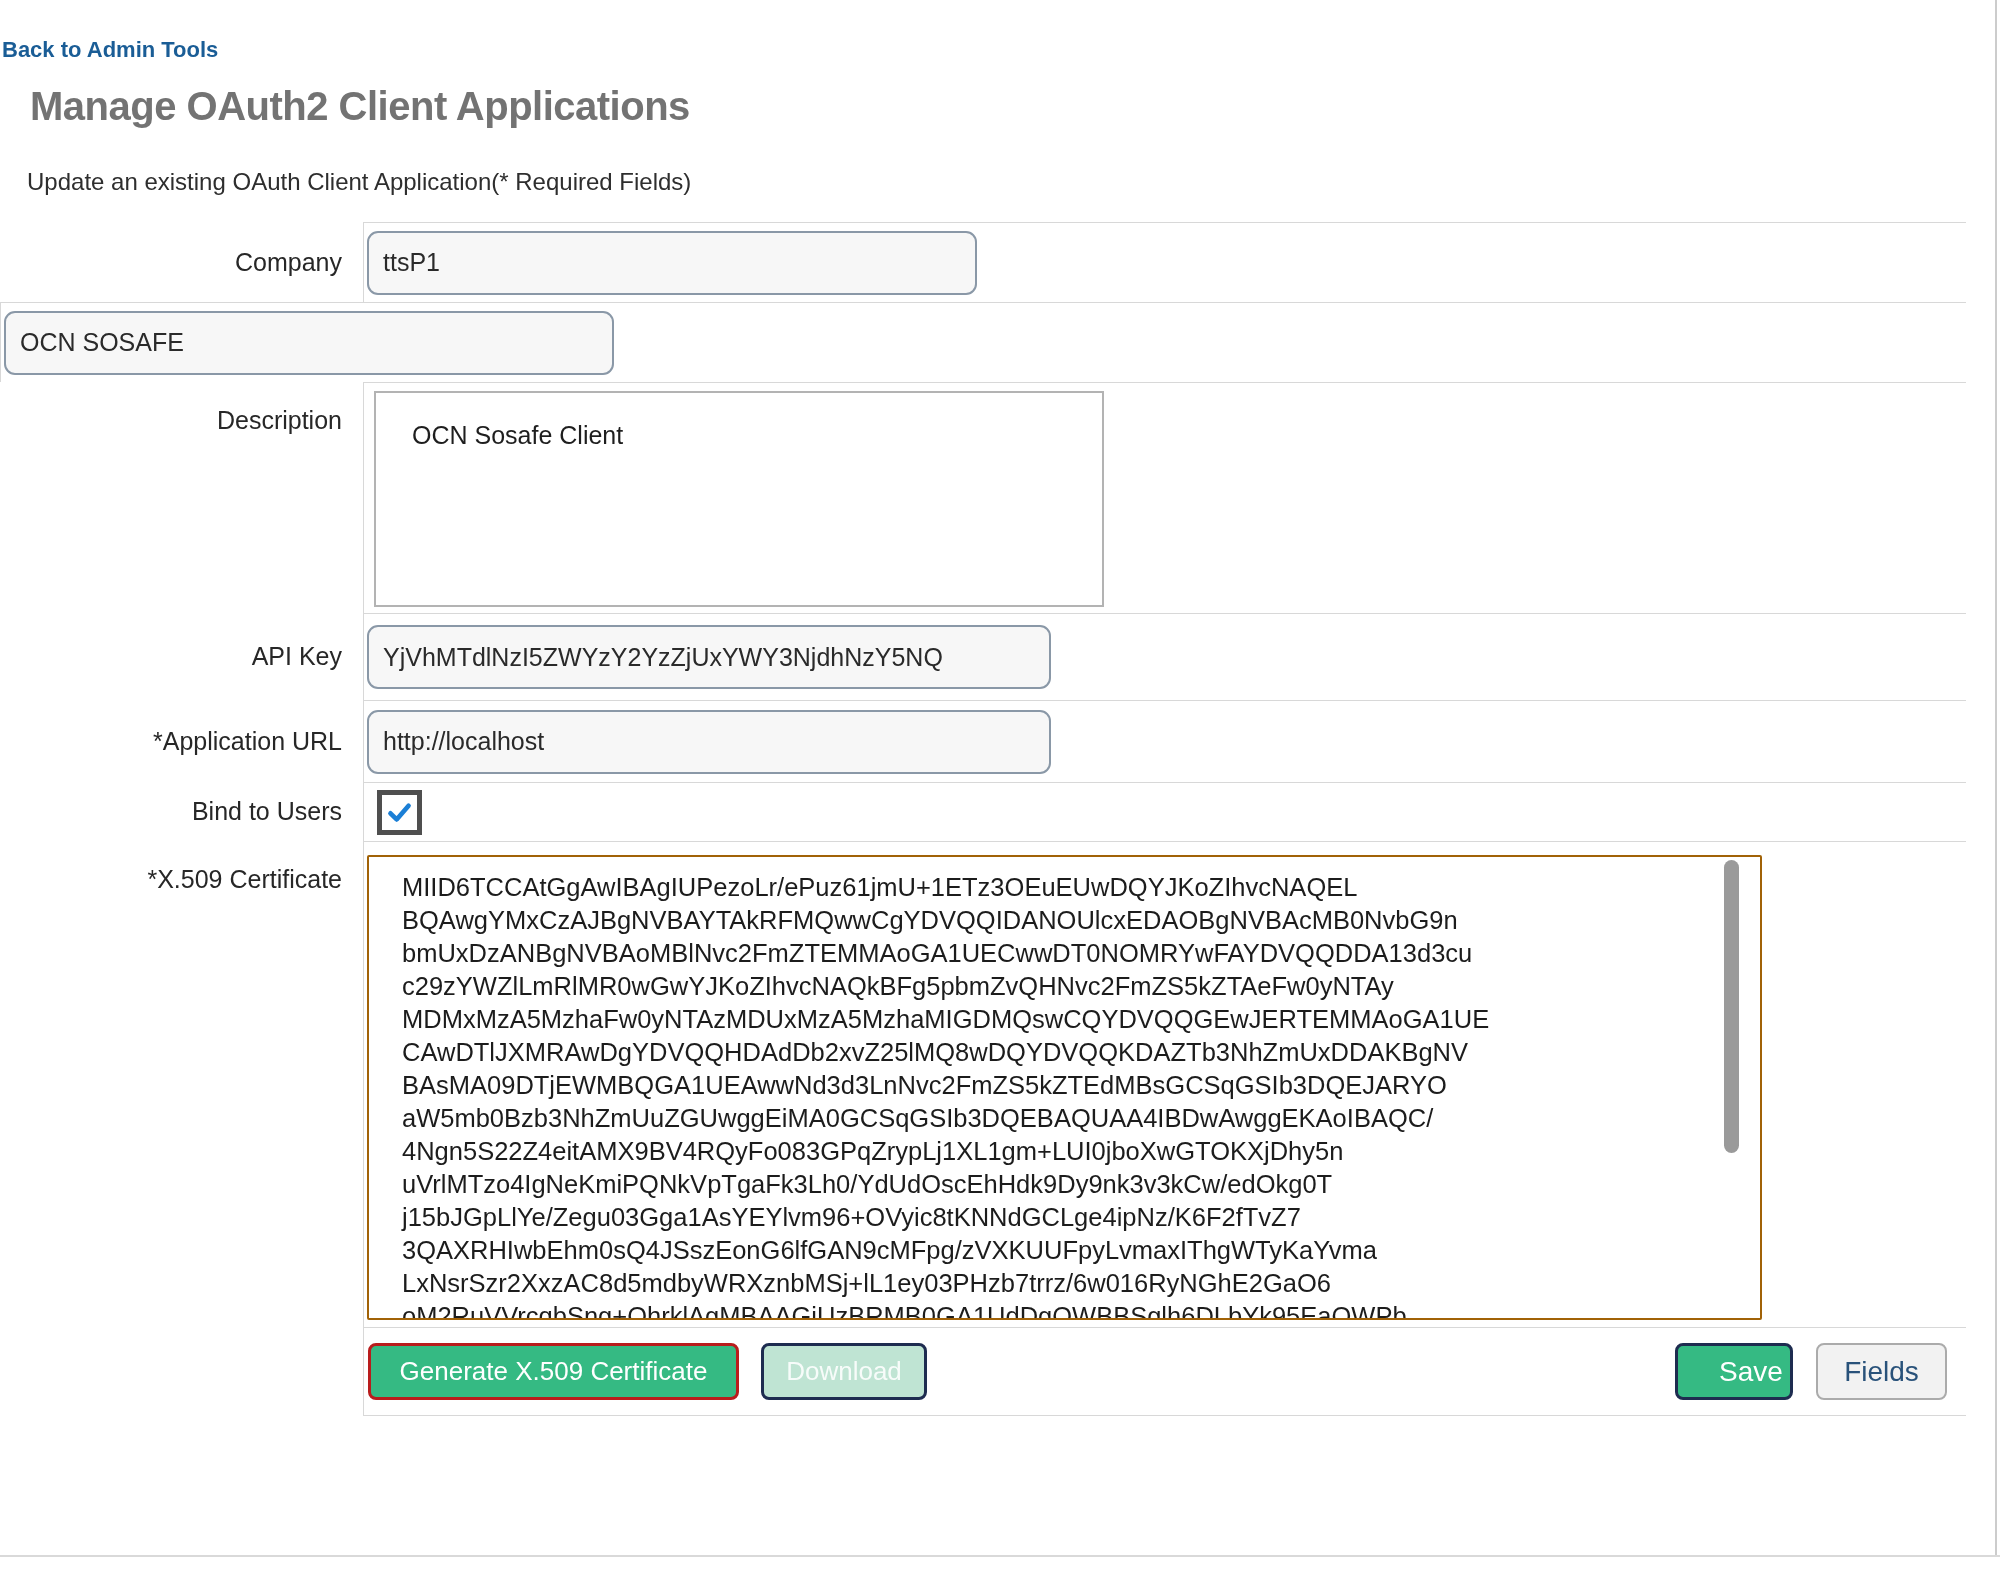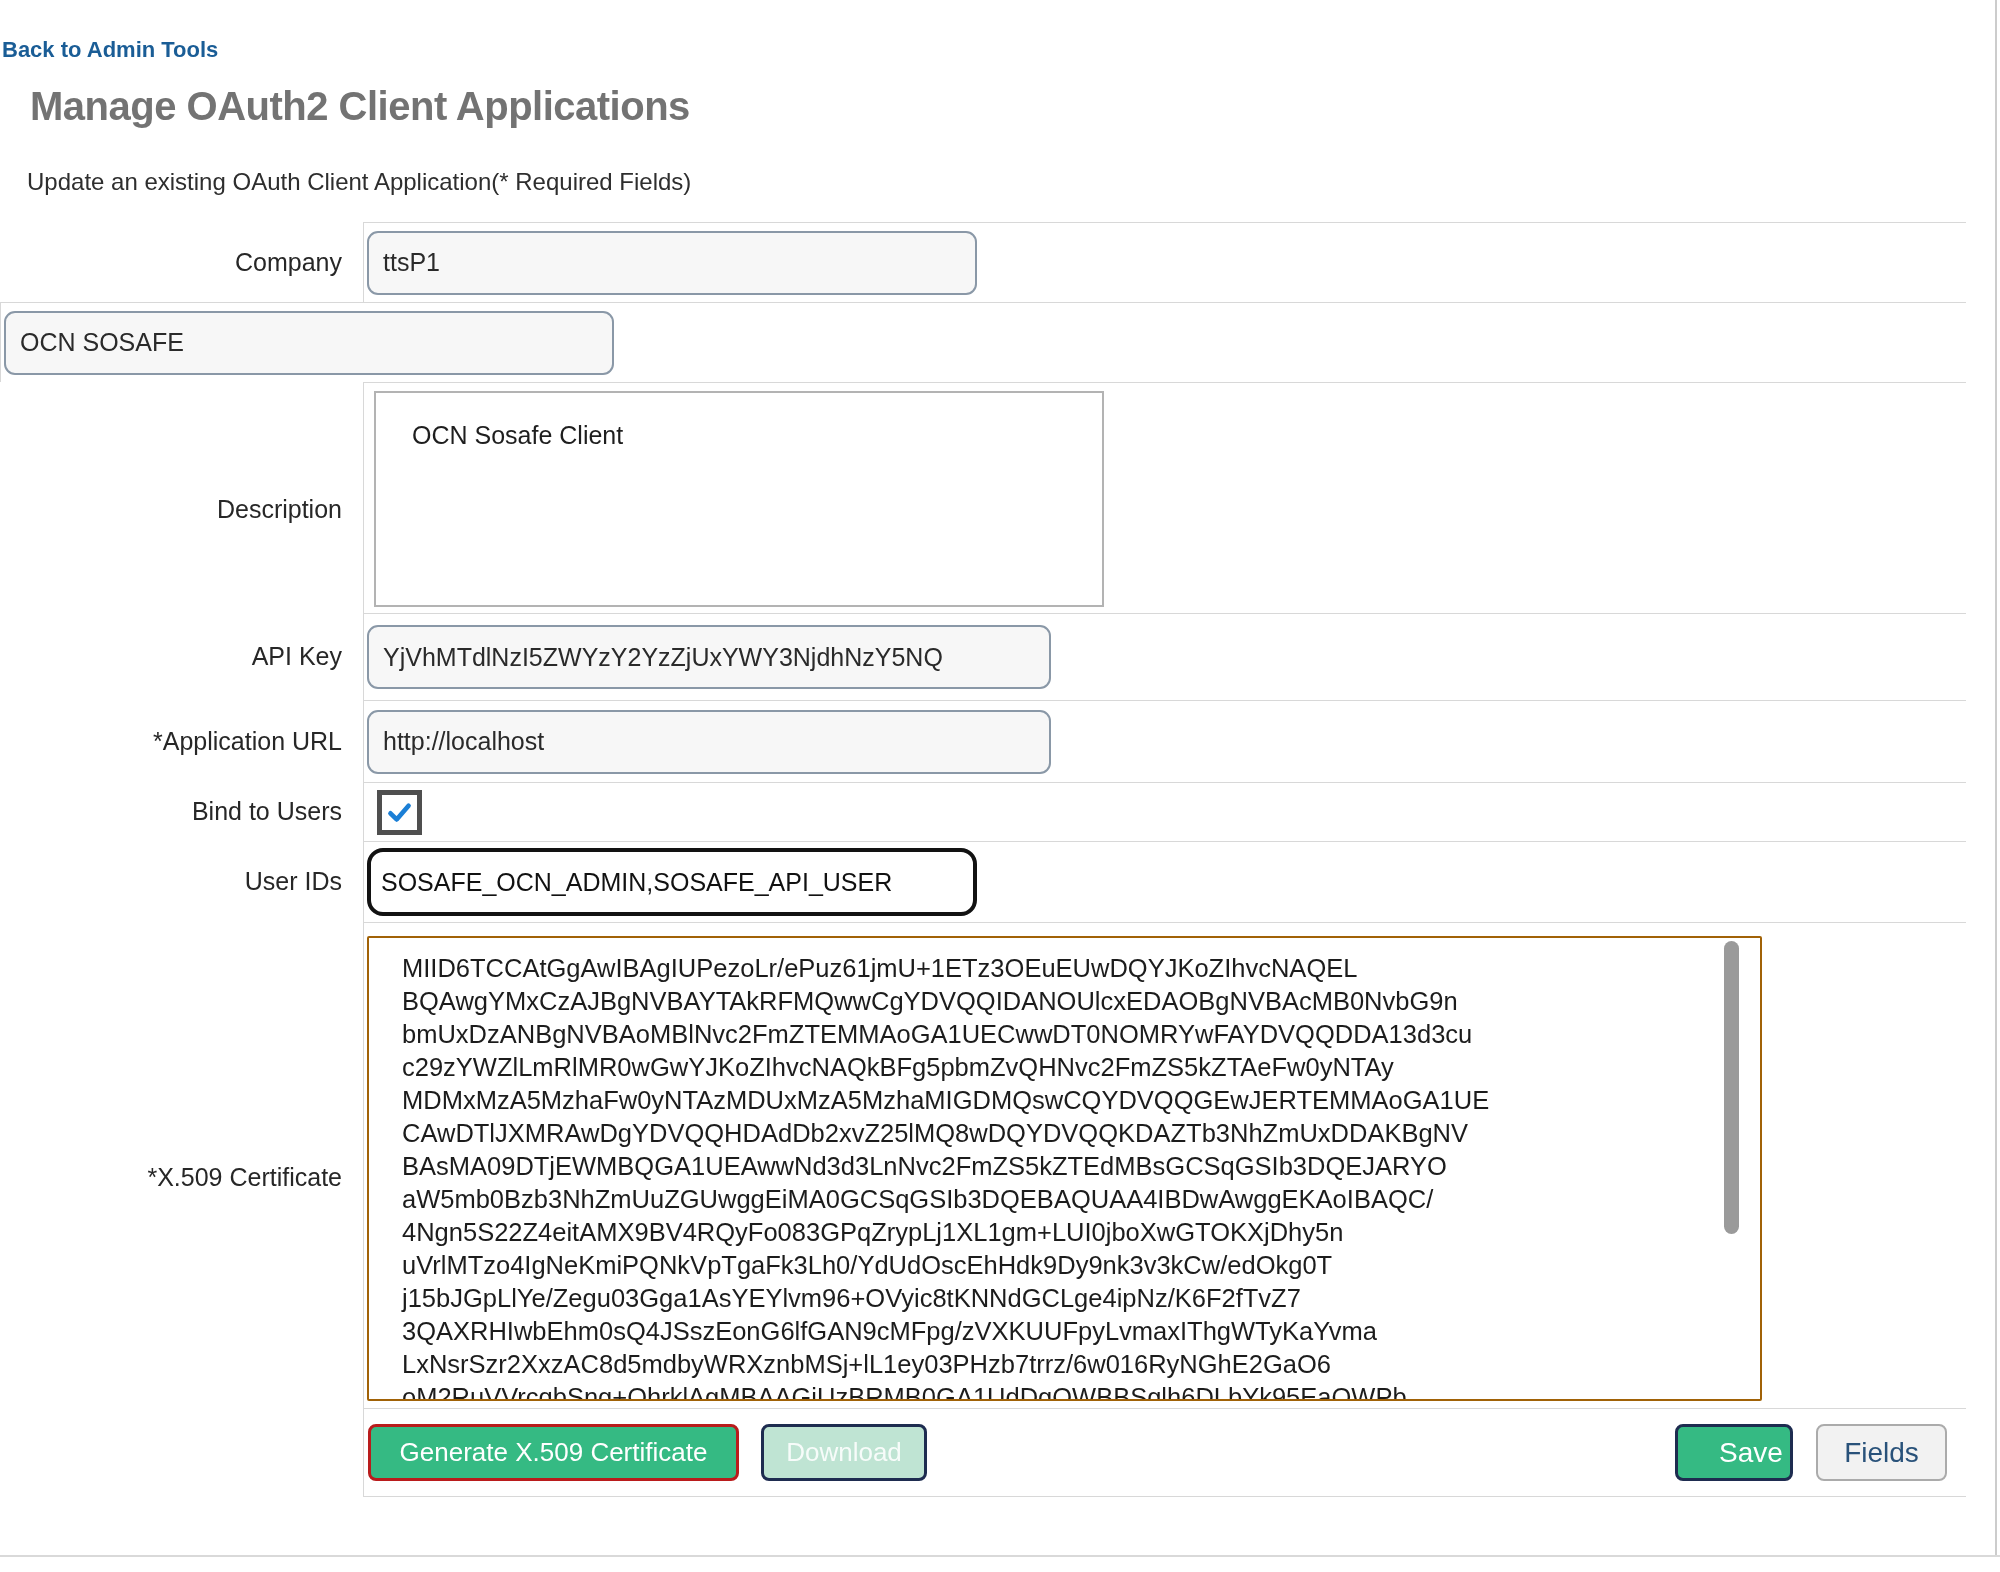--- a/index.html
+++ b/index.html
@@ -22,21 +22,21 @@
     font-size:24px;color:#2e2e2e;
   }
   
   .form-table{position:absolute;left:0;top:222px;width:1966px;}
   .row{display:flex;align-items:stretch;}
   .label-cell{
     width:363px;box-sizing:border-box;padding-right:21px;
     display:flex;justify-content:flex-end;align-items:center;
     font-size:25px;color:#272727;
   }
-  .label-cell.top{align-items:center;padding-top:24px;padding-left:12px;}
+  .label-cell.top{align-items:flex-start;padding-top:24px;padding-left:12px;}
   .field-cell{
     flex:1;box-sizing:border-box;
     border-left:1px solid #d8d8d8;border-top:1px solid #d8d8d8;
     display:flex;align-items:center;
   }
   .row.last .field-cell{border-bottom:1px solid #d8d8d8;}
   .field-cell.top{align-items:flex-start;}
   
   .text-input{
     box-sizing:border-box;height:64px;margin-left:3px;
@@ -150,28 +150,20 @@
       </div>
     <div class="field-cell">
       <div class="checkbox checked">
         <svg width="31" height="31" viewBox="0 0 24 24" fill="none">
           <path d="M5 12.6 L9.8 17.4 L19 6.8" stroke="#1b7fd6" stroke-width="3.6" stroke-linecap="round" stroke-linejoin="round"></path>
         </svg>
       </div>
     </div>
   </div>
 
-  <div class="row" style="height:81px">
-    <div class="label-cell">
-        <span>User IDs</span>
-      </div>
-    <div class="field-cell">
-      <input class="userids-input" value="SOSAFE_OCN_ADMIN,SOSAFE_API_USER" style="">
-    </div>
-  </div>
 
   <div class="row" style="height:486px">
     <div class="label-cell top">
         <span>*X.509 Certificate</span>
       </div>
     <div class="field-cell top">
       <div class="cert-wrap">
         <textarea class="cert-area" style="">MIID6TCCAtGgAwIBAgIUPezoLr/ePuz61jmU+1ETz3OEuEUwDQYJKoZIhvcNAQEL
 BQAwgYMxCzAJBgNVBAYTAkRFMQwwCgYDVQQIDANOUlcxEDAOBgNVBAcMB0NvbG9n
 bmUxDzANBgNVBAoMBlNvc2FmZTEMMAoGA1UECwwDT0NOMRYwFAYDVQQDDA13d3cu

